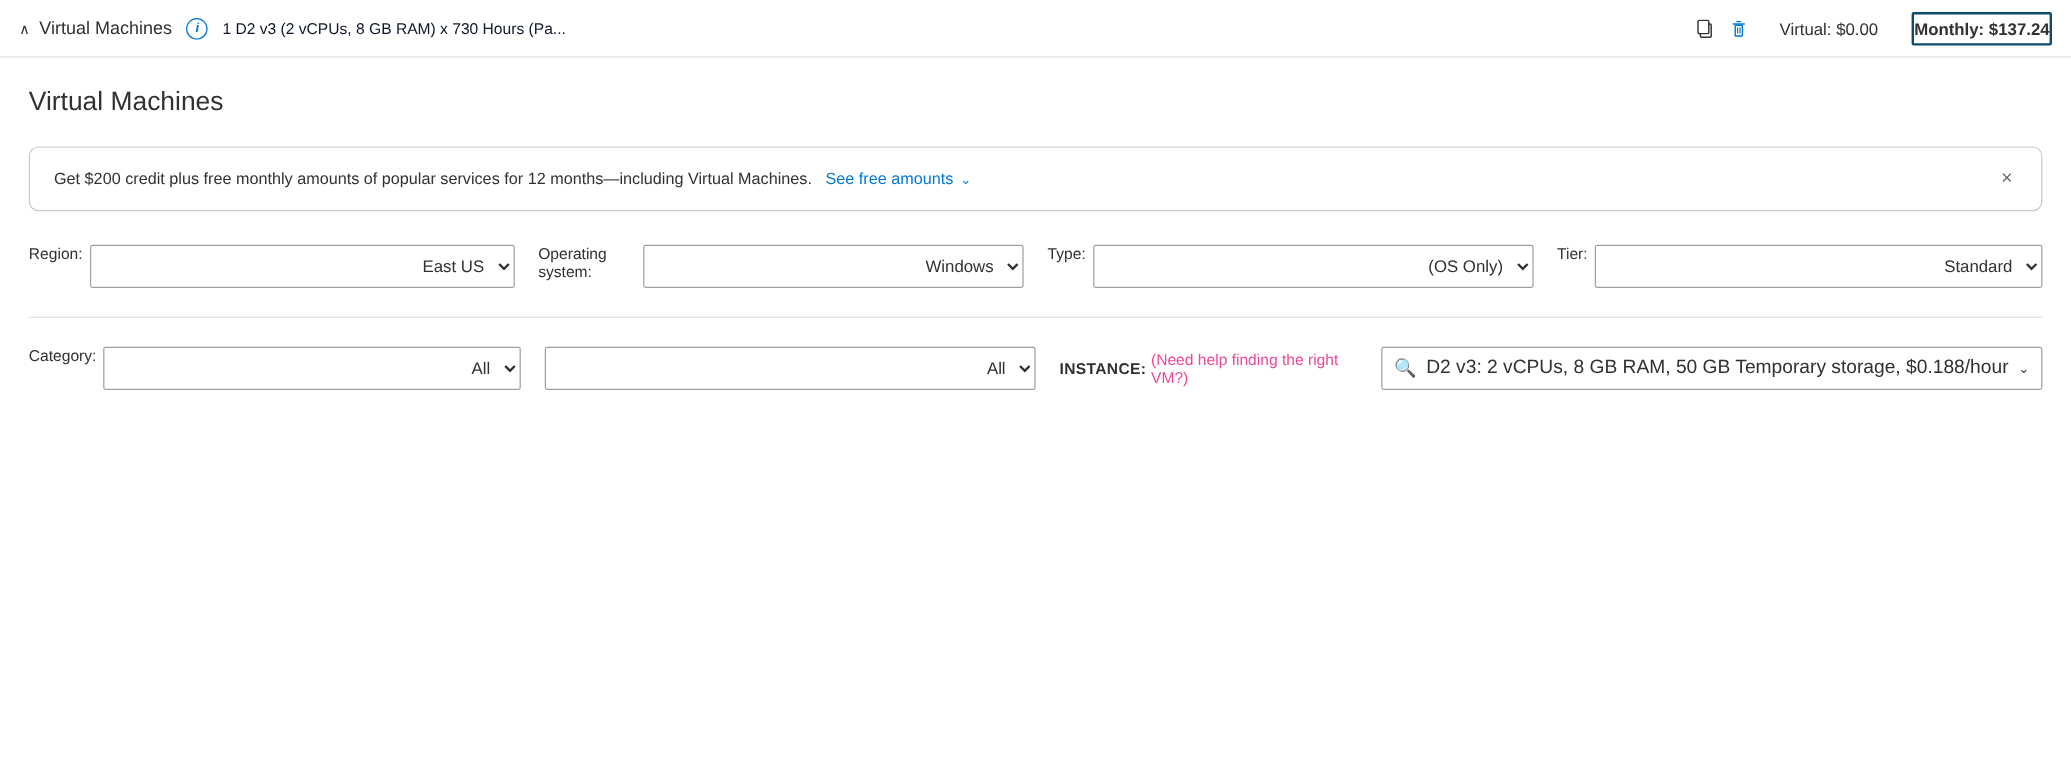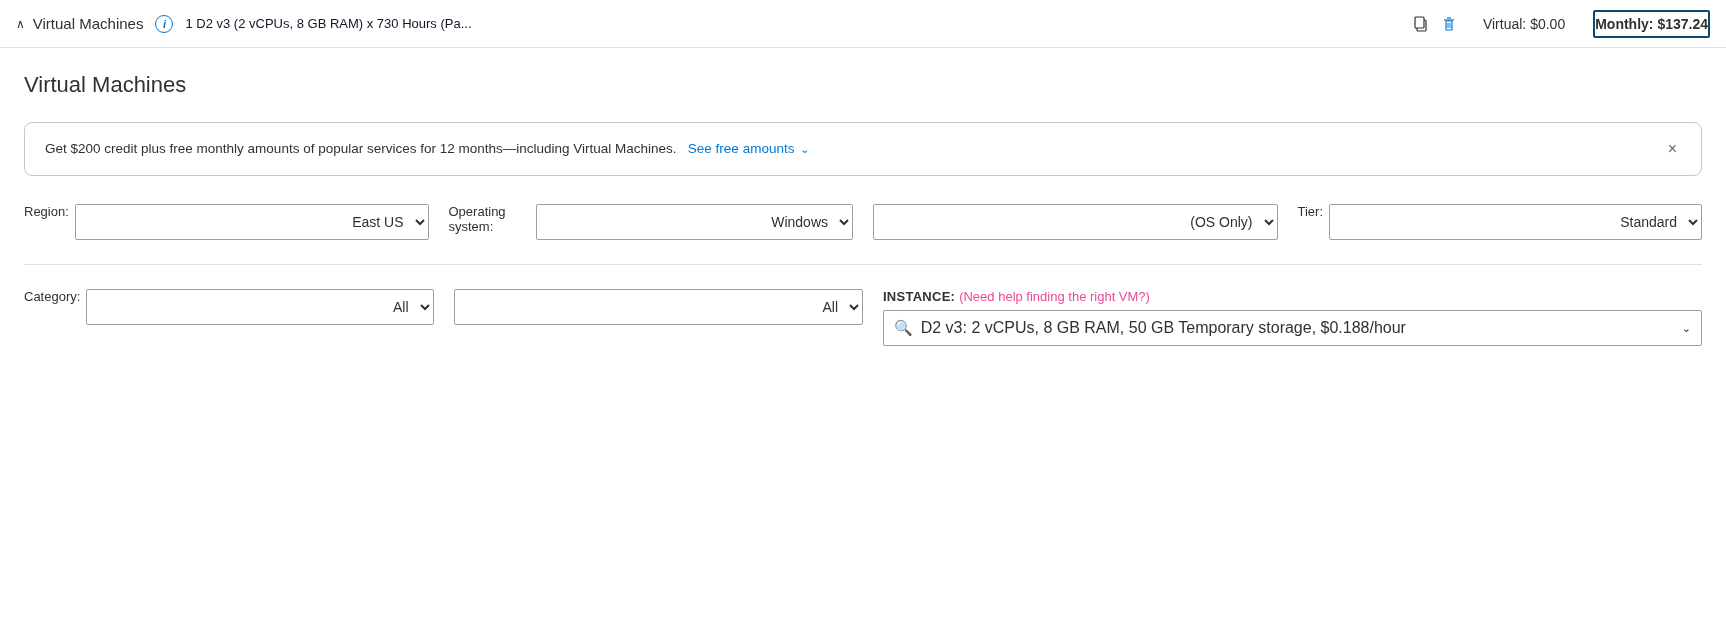--- a/index.html
+++ b/index.html
@@ -173,21 +173,21 @@
 
     .divider {
       border: none;
       border-top: 1px solid #e0e0e0;
       margin: 24px 0 0 0;
     }
 
     
     .instance-group {
       display: flex;
-      flex-direction: column;
+      flex-direction: row;
       gap: 6px;
     }
     .instance-label-row {
       display: flex;
       align-items: center;
       gap: 4px;
     }
     .instance-label {
       font-size: 13px;
       color: #323130;
@@ -289,20 +289,21 @@
       </select>
     </div>
     <div class="filter-group">
       <label class="filter-label">Operating system:</label>
       <select class="filter-select">
         <option value="Windows">Windows</option>
         <option value="Linux">Linux</option>
       </select>
     </div>
     <div class="filter-group">
+      <label class="filter-label">Type:</label>
       <select class="filter-select">
         <option value="(OS Only)">(OS Only)</option>
         <option value="GPU">GPU</option>
         <option value="HPC">HPC</option>
         <option value="Storage">Storage</option>
       </select>
     </div>
     <div class="filter-group">
       <label class="filter-label">Tier:</label>
       <select class="filter-select">

